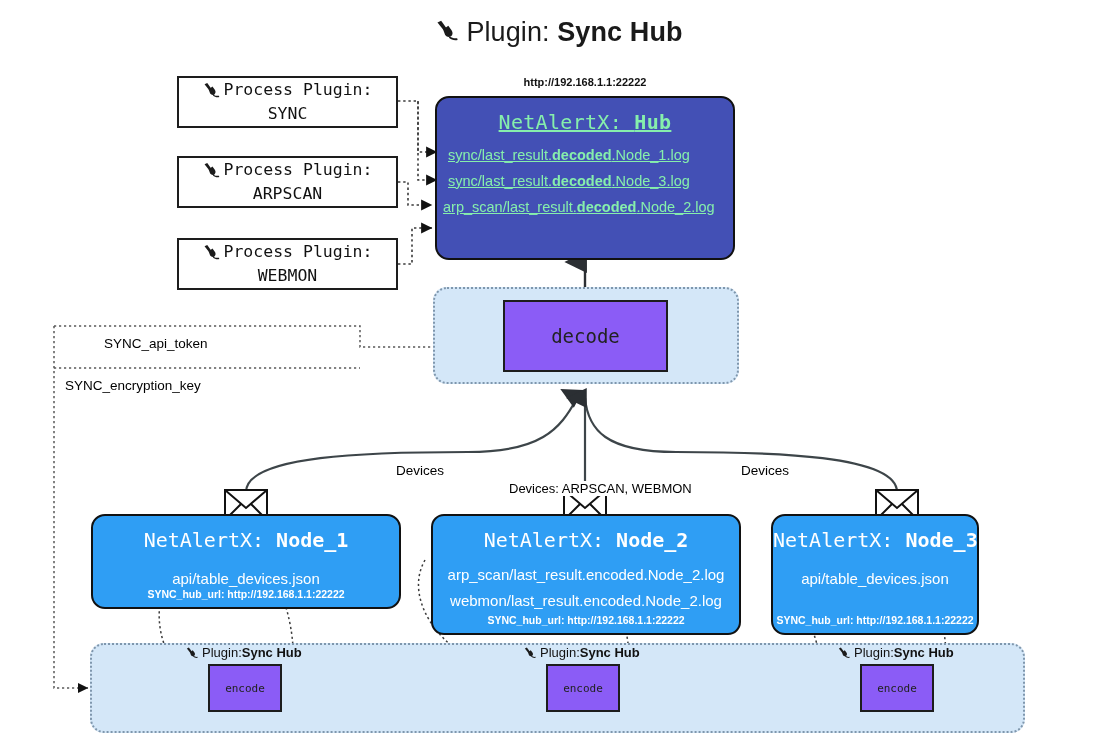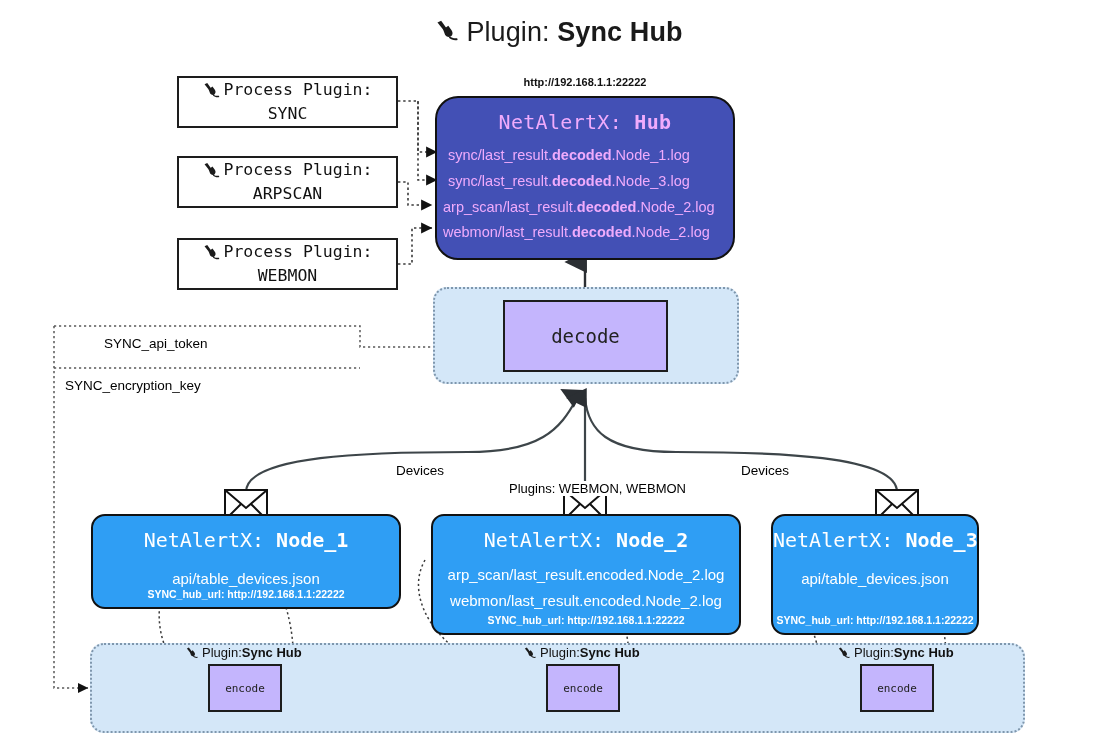--- a/index.html
+++ b/index.html
@@ -18,34 +18,34 @@
   .procbox{position:absolute;background:#ffffff;border:2px solid #1d1d1d;
            box-sizing:border-box;display:flex;flex-direction:column;
            align-items:center;justify-content:center;
            font-family:"DejaVu Sans Mono","Liberation Mono",monospace;
            font-size:16.5px;line-height:1.45;color:#111;}
   .procbox .l1{display:flex;align-items:center;white-space:pre;}
   .procbox .l1 .plug{margin-right:2px;display:inline-flex;vertical-align:middle;}
 
   
   .hub{position:absolute;background:#4350b5;border:2px solid #111;
-       border-radius:23px;box-sizing:border-box;color:#f0abfc;}
+       border-radius:14px;box-sizing:border-box;color:#86efac;text-decoration:underline;}
   .hub .hub-title{text-align:center;font-family:"DejaVu Sans Mono","Liberation Mono",monospace;
        font-size:20px;margin-top:12px;letter-spacing:.3px;white-space:pre;}
   .hub .hub-title b{font-weight:bold;}
   .hub .logline{font-size:14.5px;line-height:1.78;padding-left:11px;white-space:nowrap;}
   .hub .logline b{font-weight:bold;}
   .hub-url{position:absolute;text-align:center;font-size:11px;font-weight:bold;color:#111;}
 
   
   .bluebox{position:absolute;background:#d4e7f8;border:2px dotted #7f97ad;
            border-radius:14px;box-sizing:border-box;}
 
   
-  .wbox{position:absolute;background:#c4b5fd;border:2px solid #1d1d1d;
+  .wbox{position:absolute;background:#8b5cf6;border:2px solid #1d1d1d;
         box-sizing:border-box;display:flex;align-items:center;justify-content:center;
         font-family:"DejaVu Sans Mono","Liberation Mono",monospace;color:#222;}
   .wbox.decode{font-size:19px;}
   .wbox.encode{font-size:11px;}
 
   
   .node{position:absolute;background:#2f9ef4;border:2px solid #111;border-radius:14px;
         box-sizing:border-box;color:#fff;}
   .node .ntitle{text-align:center;font-family:"DejaVu Sans Mono","Liberation Mono",monospace;
         font-size:20px;margin-top:12px;white-space:pre;}
@@ -228,33 +228,32 @@
   </div>
 
   <div class="hub-url" style="left:455px;top:76px;width:260px;">http://192.168.1.1:22222</div>
 
   <div class="hub" style="left:435px;top:96px;width:300px;height:164px;">
     <div class="hub-title"><span>NetAlertX: </span><b>Hub</b></div>
     <div style="margin-top:9px;">
       <div class="logline"><span>sync/last_result.</span><b>decoded</b><span>.Node_1.log</span></div>
       <div class="logline"><span>sync/last_result.</span><b>decoded</b><span>.Node_3.log</span></div>
       <div class="logline" style="padding-left:6px;"><span>arp_scan/last_result.</span><b>decoded</b><span>.Node_2.log</span></div>
-      <div class="logline" style="padding-left:6px;"><span>webmon/last_result.</span><b>decoded</b><span>.Node_2.log</span></div>
     </div>
   </div>
 
   <div class="bluebox" style="left:433px;top:287px;width:306px;height:97px;"></div>
   <div class="wbox decode" style="left:503px;top:300px;width:165px;height:72px;">decode</div>
 
   <div class="lbl" style="left:101px;top:316px;">SYNC_api_token</div>
   <div class="lbl" style="left:62px;top:358px;">SYNC_encryption_key</div>
 
   <div class="lbl" style="left:393px;top:443px;">Devices</div>
   <div class="lbl" style="left:738px;top:443px;">Devices</div>
-  <div class="lbl sm" style="left:506px;top:461px;">Plugins: WEBMON, WEBMON</div>
+  <div class="lbl sm" style="left:506px;top:461px;">Devices: ARPSCAN, WEBMON</div>
 
   <div class="node" style="left:91px;top:514px;width:310px;height:95px;">
     <div class="ntitle"><span>NetAlertX: </span><b>Node_1</b></div>
     <div class="nline" style="margin-top:14px;">api/table_devices.json</div>
     <div class="nfoot">SYNC_hub_url: http://192.168.1.1:22222</div>
   </div>
 
   <div class="node" style="left:431px;top:514px;width:310px;height:121px;border-radius:13px;">
     <div class="ntitle"><span>NetAlertX: </span><b>Node_2</b></div>
     <div class="nline" style="margin-top:10px;">arp_scan/last_result.encoded.Node_2.log</div>

